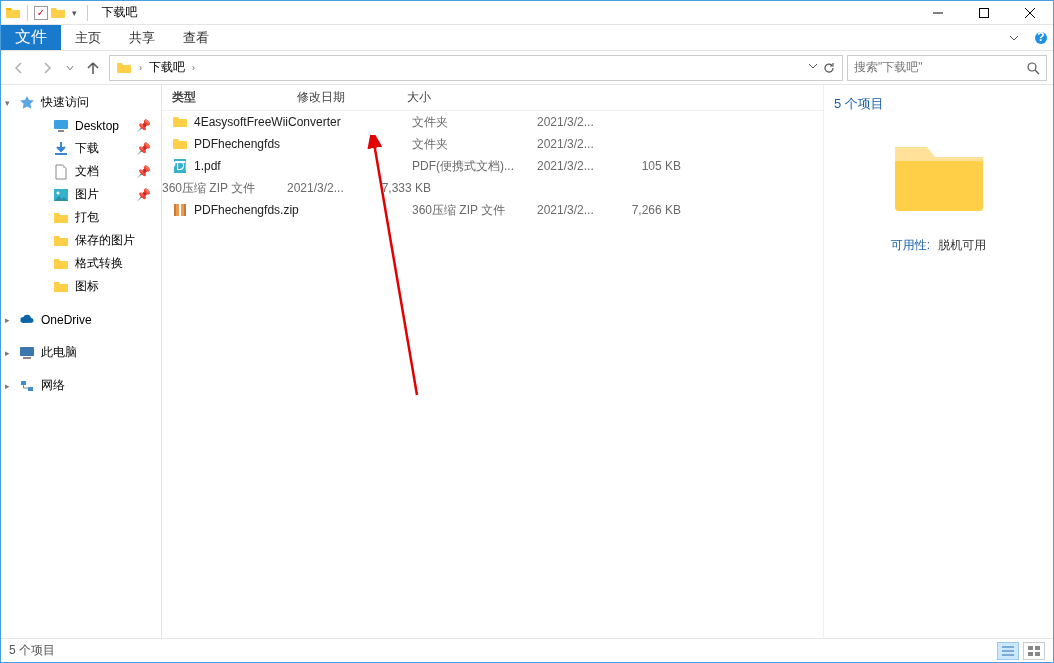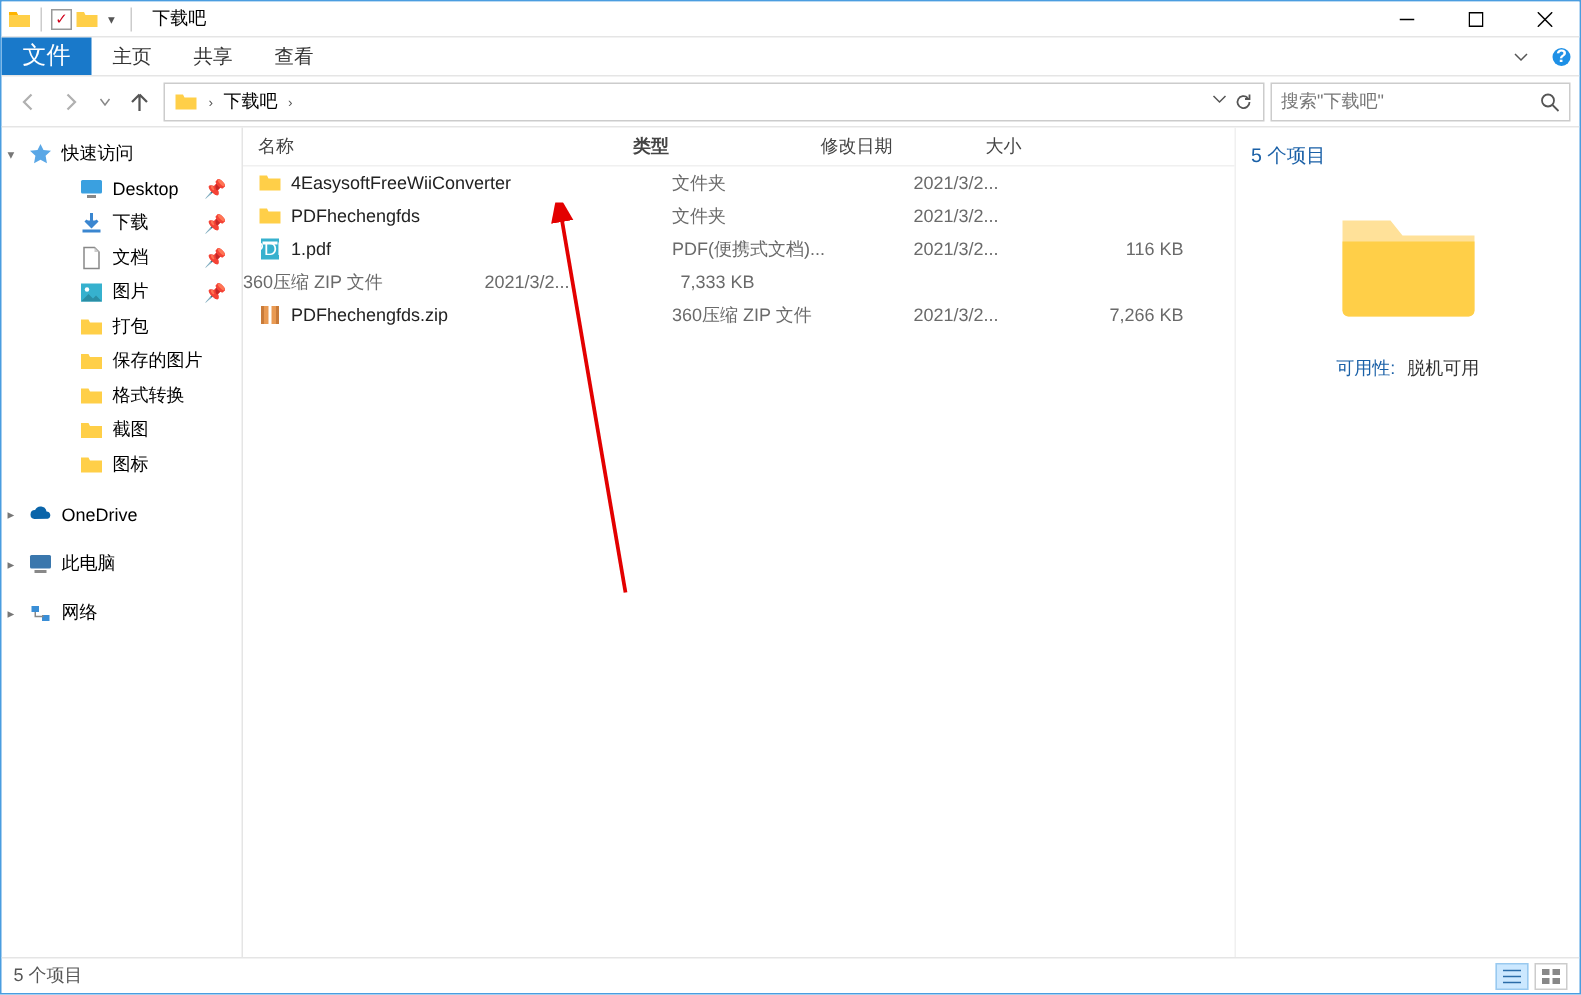--- a/index.html
+++ b/index.html
@@ -40,21 +40,21 @@
 .sidebar .group-gap { height: 10px; }
 
 .main { flex: 1; display: flex; }
 .filelist { flex: 1; position: relative; }
 .headers { display: flex; height: 26px; align-items: center; border-bottom: 1px solid #f0f0f0; color: #444; }
 .headers .h { padding-left: 10px; }
 .headers .h-name { width: 250px; }
 .headers .h-type { width: 125px; font-weight: bold; }
 .headers .h-date { width: 80px; }
 .headers .h-size { width: 80px; text-align: right; padding-right: 16px; }
-.row { display: flex; height: 22px; align-items: center; gap: 36px; }
+.row { display: flex; height: 22px; align-items: center; }
 .row .c-name { width: 250px; display: flex; align-items: center; gap: 6px; padding-left: 10px; color: #222; }
 .row .c-type { width: 125px; color: #6a6a6a; }
 .row .c-date { width: 80px; color: #6a6a6a; }
 .row .c-size { width: 80px; color: #6a6a6a; text-align: right; padding-right: 16px; }
 
 .preview { width: 230px; border-left: 1px solid #f0f0f0; padding: 10px 10px; display: flex; flex-direction: column; align-items: center; }
 .preview .count { align-self: flex-start; color: #1a60a7; font-size: 13px; margin-bottom: 24px; }
 .preview .big-folder { width: 96px; height: 76px; margin-bottom: 24px; }
 .preview .avail-row { display: flex; gap: 8px; font-size: 12px; }
 .preview .avail-row .k { color: #1a60a7; }
@@ -261,28 +261,20 @@
           </svg>
         </span>
       <span>格式转换</span>
     </div>
     <div class="side-item sub">
       <span class="ficon">
           <svg viewBox="0 0 16 16">
             <path fill="#ffcf48" d="M1 3h5l1 2h8v8H1z"></path>
           </svg>
         </span>
-      <span>截图</span>
-    </div>
-    <div class="side-item sub">
-      <span class="ficon">
-          <svg viewBox="0 0 16 16">
-            <path fill="#ffcf48" d="M1 3h5l1 2h8v8H1z"></path>
-          </svg>
-        </span>
       <span>图标</span>
     </div>
     <div class="group-gap"></div>
     <div class="side-item">
       <span class="exp">▸</span>
       <span class="ficon">
           <svg viewBox="0 0 16 16">
             <path fill="#0a64a9" d="M4 11a3 3 0 0 1 .4-5.98A4 4 0 0 1 12 6a2.5 2.5 0 0 1 1 4.8z"></path>
           </svg>
         </span>
@@ -309,21 +301,20 @@
             <path d="M4.5 7v3h5V9" stroke="#888" fill="none"></path>
           </svg>
         </span>
       <span>网络</span>
     </div>
   </div>
 
   <div class="main">
     <div class="filelist">
       <div class="headers">
-        <div class="h h-name">名称</div>
         <div class="h h-type">类型</div>
         <div class="h h-date">修改日期</div>
         <div class="h h-size">大小</div>
       </div>
       <div id="file-rows">
           <div class="row">
             <div class="c-name">
               <span class="ficon">
                 <svg viewBox="0 0 16 16">
                   <path fill="#ffcf48" d="M1 3h5l1 2h8v8H1z"></path>
@@ -354,21 +345,21 @@
                 <svg viewBox="0 0 16 16">
                   <rect x="2" y="1" width="12" height="14" fill="#37b1ce"></rect>
                   <rect x="3" y="3" width="10" height="2" fill="#fff"></rect>
                   <text x="8" y="12" text-anchor="middle" fill="#fff" font-size="5">PDF</text>
                 </svg>
               </span>
               <span>1.pdf</span>
             </div>
             <div class="c-type">PDF(便携式文档)...</div>
             <div class="c-date">2021/3/2...</div>
-            <div class="c-size">116 KB</div>
+            <div class="c-size">105 KB</div>
           </div>
           <div class="row">
             <div class="c-type">360压缩 ZIP 文件</div>
             <div class="c-date">2021/3/2...</div>
             <div class="c-size">7,333 KB</div>
           </div>
           <div class="row">
             <div class="c-name">
               <span class="ficon">
                 <svg viewBox="0 0 16 16">

